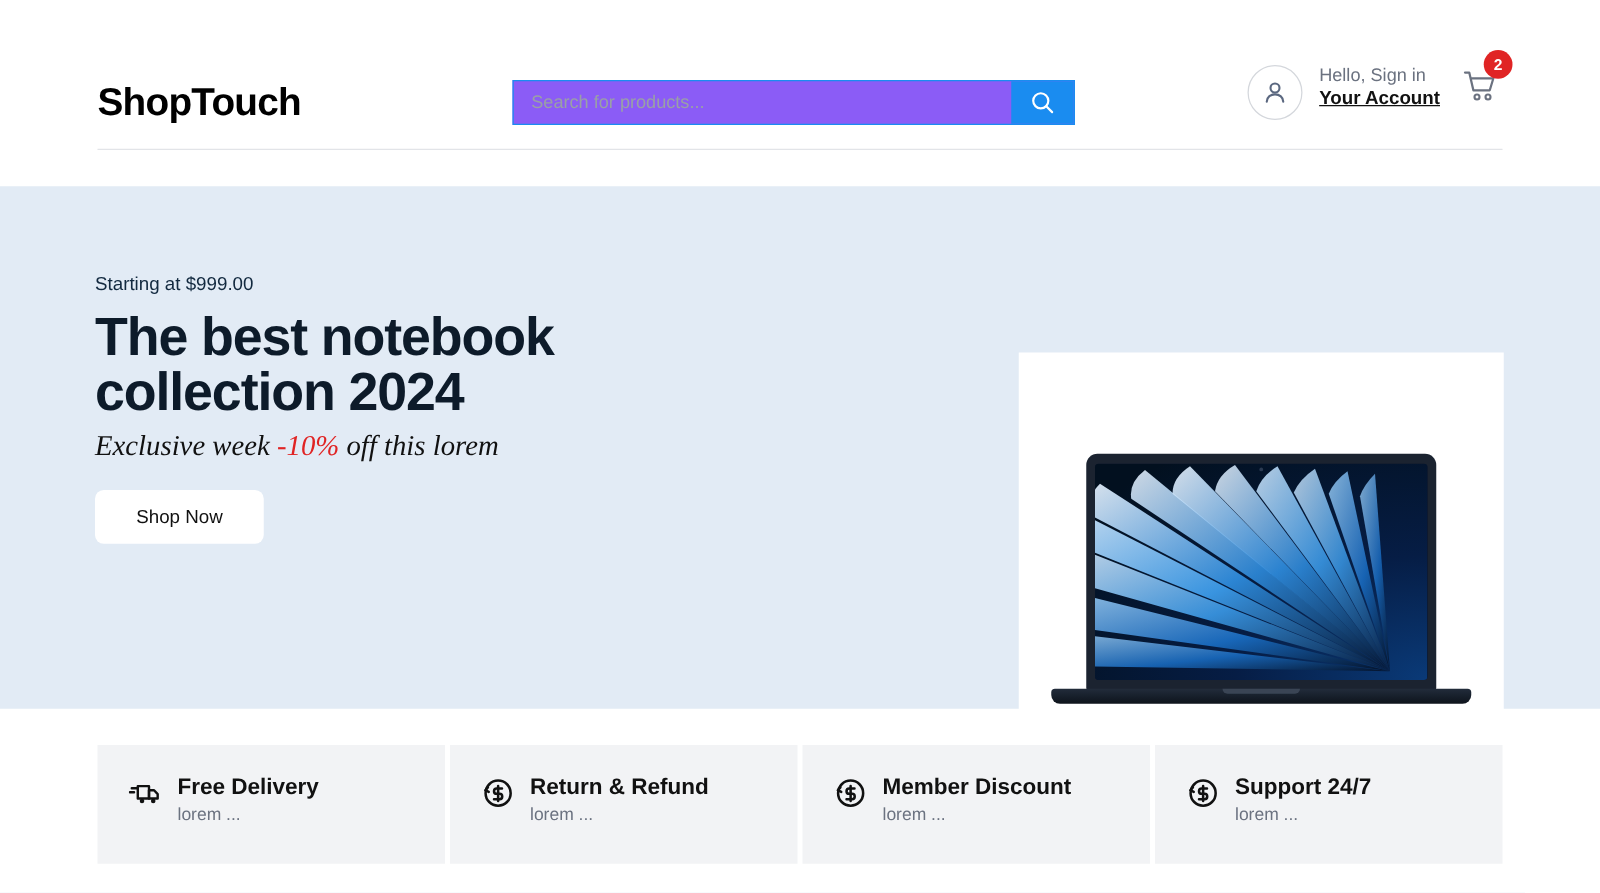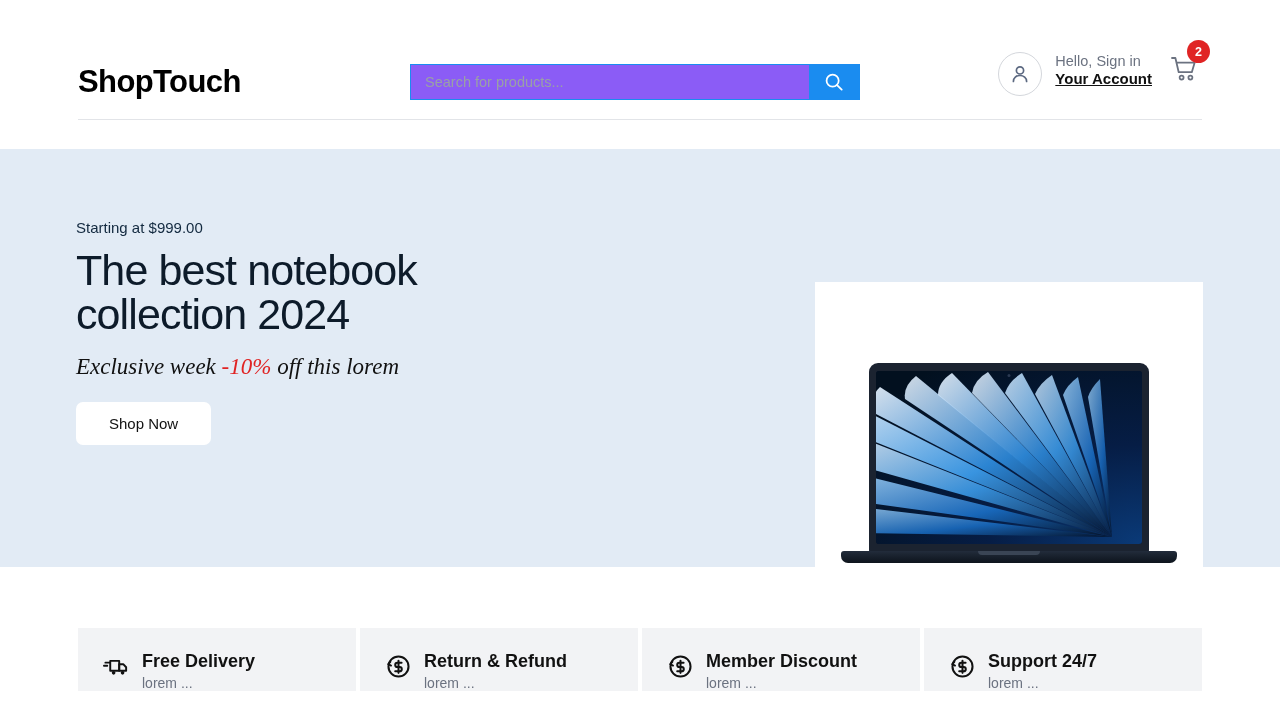--- a/index.html
+++ b/index.html
@@ -155,25 +155,25 @@
   }
 
   .hero-eyebrow {
     font-size: 15px;
     color: #12293f;
     margin-bottom: 12px;
   }
 
   .hero-title {
     font-size: 43px;
-    font-weight: 400;
+    font-weight: 700;
     line-height: 44px;
     letter-spacing: -0.9px;
     color: #0d1b2a;
-    margin-bottom: 18px;
+    margin-bottom: 8px;
   }
 
   .hero-sub {
     font-family: "Liberation Serif", serif;
     font-style: italic;
     font-size: 23px;
     color: #111111;
     margin-bottom: 22px;
   }
   .hero-sub .discount { color: #e02424; }
@@ -255,21 +255,20 @@
 
   
   .features {
     position: relative;
     width: 1280px;
     height: 95px;
     margin-top: 29px;
     padding: 0 78px;
     display: flex;
     gap: 4px;
-    align-items: flex-end;
   }
 
   .feature-card {
     flex: 1;
     background: #f2f3f5;
     padding: 22px 0 0 24px;
     display: flex;
     align-items: flex-start;
   }
 

